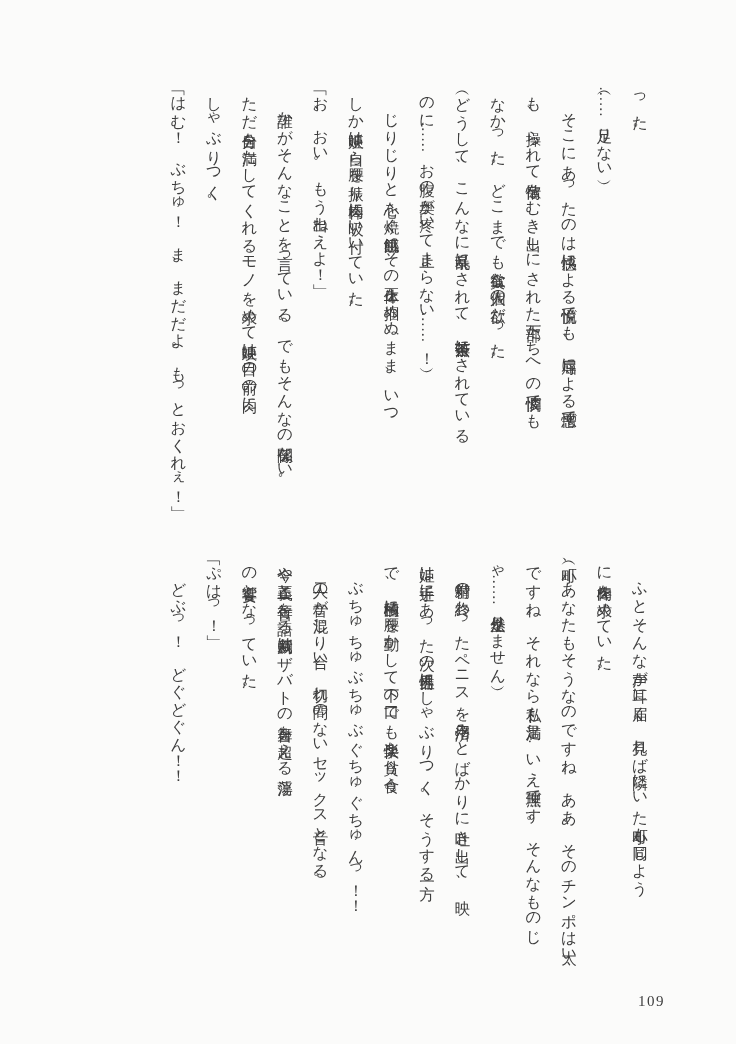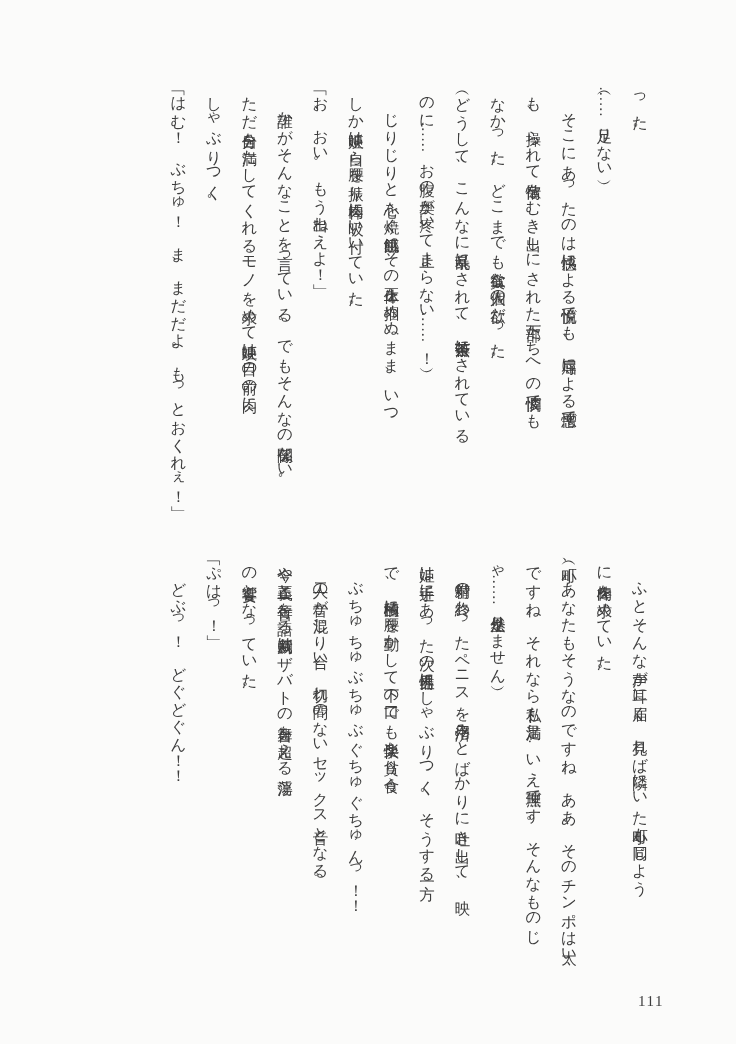--- a/index.html
+++ b/index.html
@@ -74,14 +74,14 @@
 ゃ……全然足りません）
 　射精の終わったペニスを用済みとばかりに吐き出して、映
 姫は手近にあった次の男性器にしゃぶりつく。そうする一方
 で、積極的に腰を動かして下の口でも快楽を貪り食う。
 　ぶちゅちゅぶちゅぶぐちゅぐちゅんっ！！
 　二人の音が混じり合い、切れ間のないセックス音となる。
 今や正義と善行を語る裁判所はザバトの舞台を超える淫蕩
 の饗宴となっていた。
 「ぷはっ！」
 　どぶっ！　どぐどぐん！！</div>
-  <div class="page-number">111</div>
+  <div class="page-number">109</div>
 </div>
 
 </body></html>

